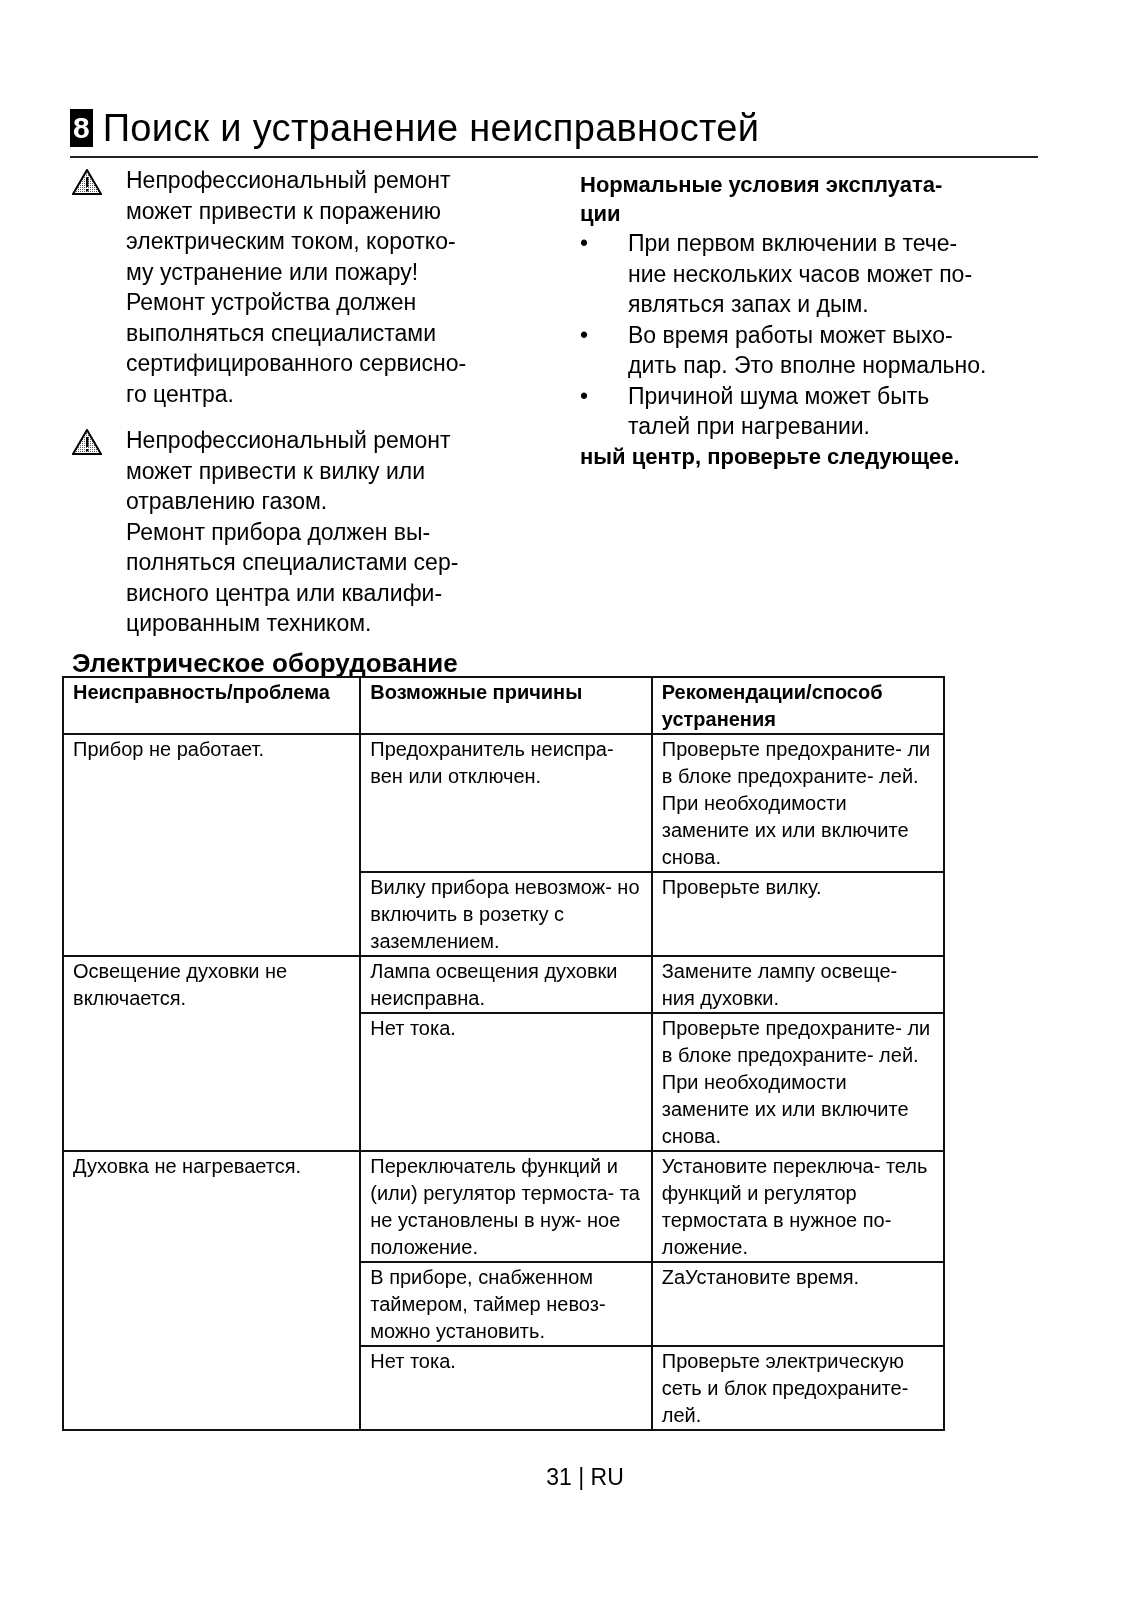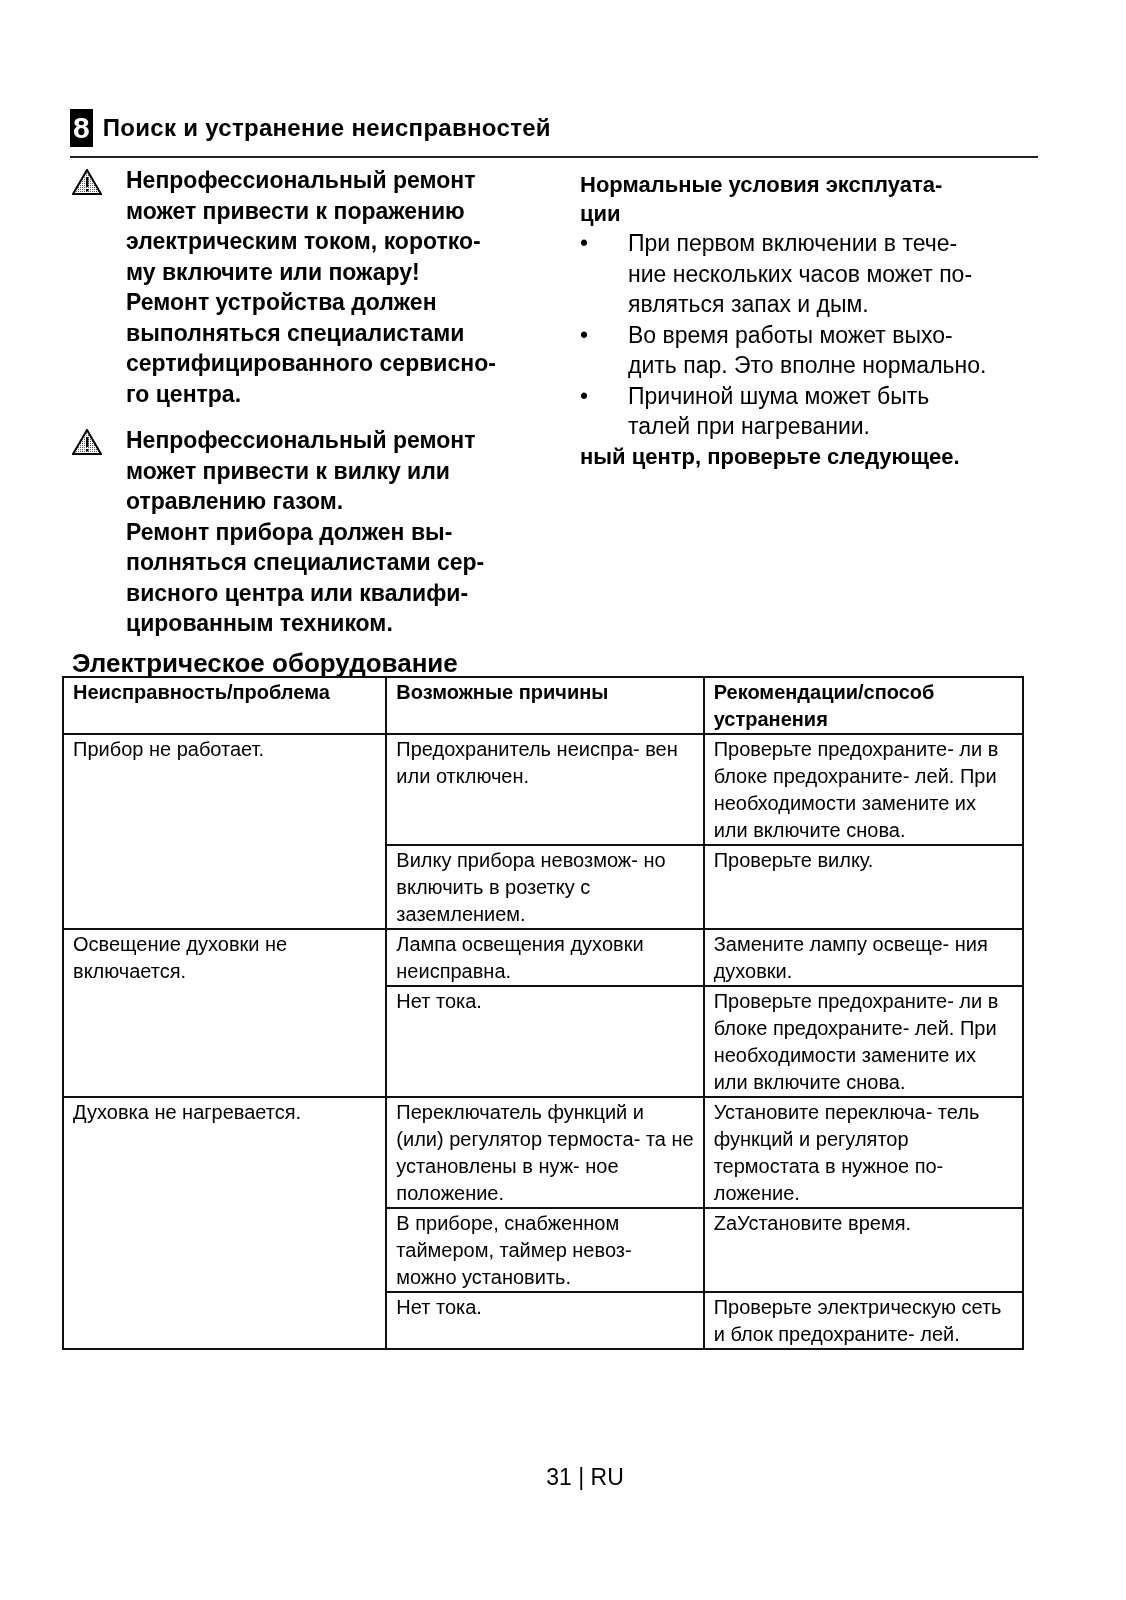--- a/index.html
+++ b/index.html
@@ -8,42 +8,42 @@
 
   .title-row {
     position: absolute; left: 70px; top: 104px; width: 968px;
     height: 54px; border-bottom: 2px solid #222;
     display: flex; align-items: center;
   }
   .chapter-num {
     background: #000; color: #fff; font-weight: bold; font-size: 30px;
     line-height: 38px; padding: 0 3px; margin-right: 10px; margin-top: -4px;
   }
-  .page-title { font-weight: bold; font-size: 24px; letter-spacing: 0.3px; margin-top: -4px; }
-
-  .col-left { position: absolute; left: 70px; top: 165px; width: 470px; font-weight: bold; }
+  .page-title { font-weight: normal; font-size: 38px; letter-spacing: 0.3px; margin-top: -4px; }
+
+  .col-left { position: absolute; left: 70px; top: 165px; width: 470px; }
   .col-right { position: absolute; left: 580px; top: 170px; width: 460px; }
 
   .warning { display: flex; margin-bottom: 16px; }
   .warning-icon { width: 56px; flex: 0 0 56px; padding-top: 4px; padding-left: 2px; }
   .warning-text { font-size: 23px; line-height: 30.5px; }
   .warning-text p { margin: 0; }
 
   .sub-heading { font-weight: bold; font-size: 22px; line-height: 29px; }
   .bullet-list { list-style: none; }
   .bullet-list li { display: flex; font-size: 23px; line-height: 30.5px; }
   .bullet { width: 48px; flex: 0 0 48px; }
 
   .section-heading {
     position: absolute; left: 72px; top: 650px;
     font-weight: bold; font-size: 26px; line-height: 26px;
   }
 
   table.fault-table {
-    position: absolute; left: 62px; top: 676px; width: 962px;
+    position: absolute; left: 62px; top: 676px; width: 883px;
     border-collapse: collapse; font-size: 20px; line-height: 27px;
   }
   .fault-table th, .fault-table td {
     border: 2px solid #111; vertical-align: top; text-align: left;
     padding: 1px 8px 0 9px;
   }
   .fault-table th { font-weight: bold; }
   .fault-table col.c1 { width: 324px; }
   .fault-table col.c2 { width: 318px; }
   .fault-table col.c3 { width: 320px; }
@@ -72,21 +72,21 @@
           </defs>
         <polygon points="15,1 29,25 1,25" fill="url(#dots1)" stroke="#000" stroke-width="2"></polygon>
         <rect x="14" y="8" width="2.4" height="10" fill="#000"></rect>
         <rect x="14" y="20" width="2.4" height="2.4" fill="#000"></rect>
       </svg>
     </span>
     <div class="warning-text">
       <p>Непрофессиональный ремонт</p>
       <p>может привести к поражению</p>
       <p>электрическим током, коротко-</p>
-      <p>му включите или пожару!</p>
+      <p>му устранение или пожару!</p>
       <p>Ремонт устройства должен</p>
       <p>выполняться специалистами</p>
       <p>сертифицированного сервисно-</p>
       <p>го центра.</p>
     </div>
   </div>
   <div class="warning">
     <span class="warning-icon">
       <svg width="30" height="26" viewBox="0 0 30 26">
         <defs>

